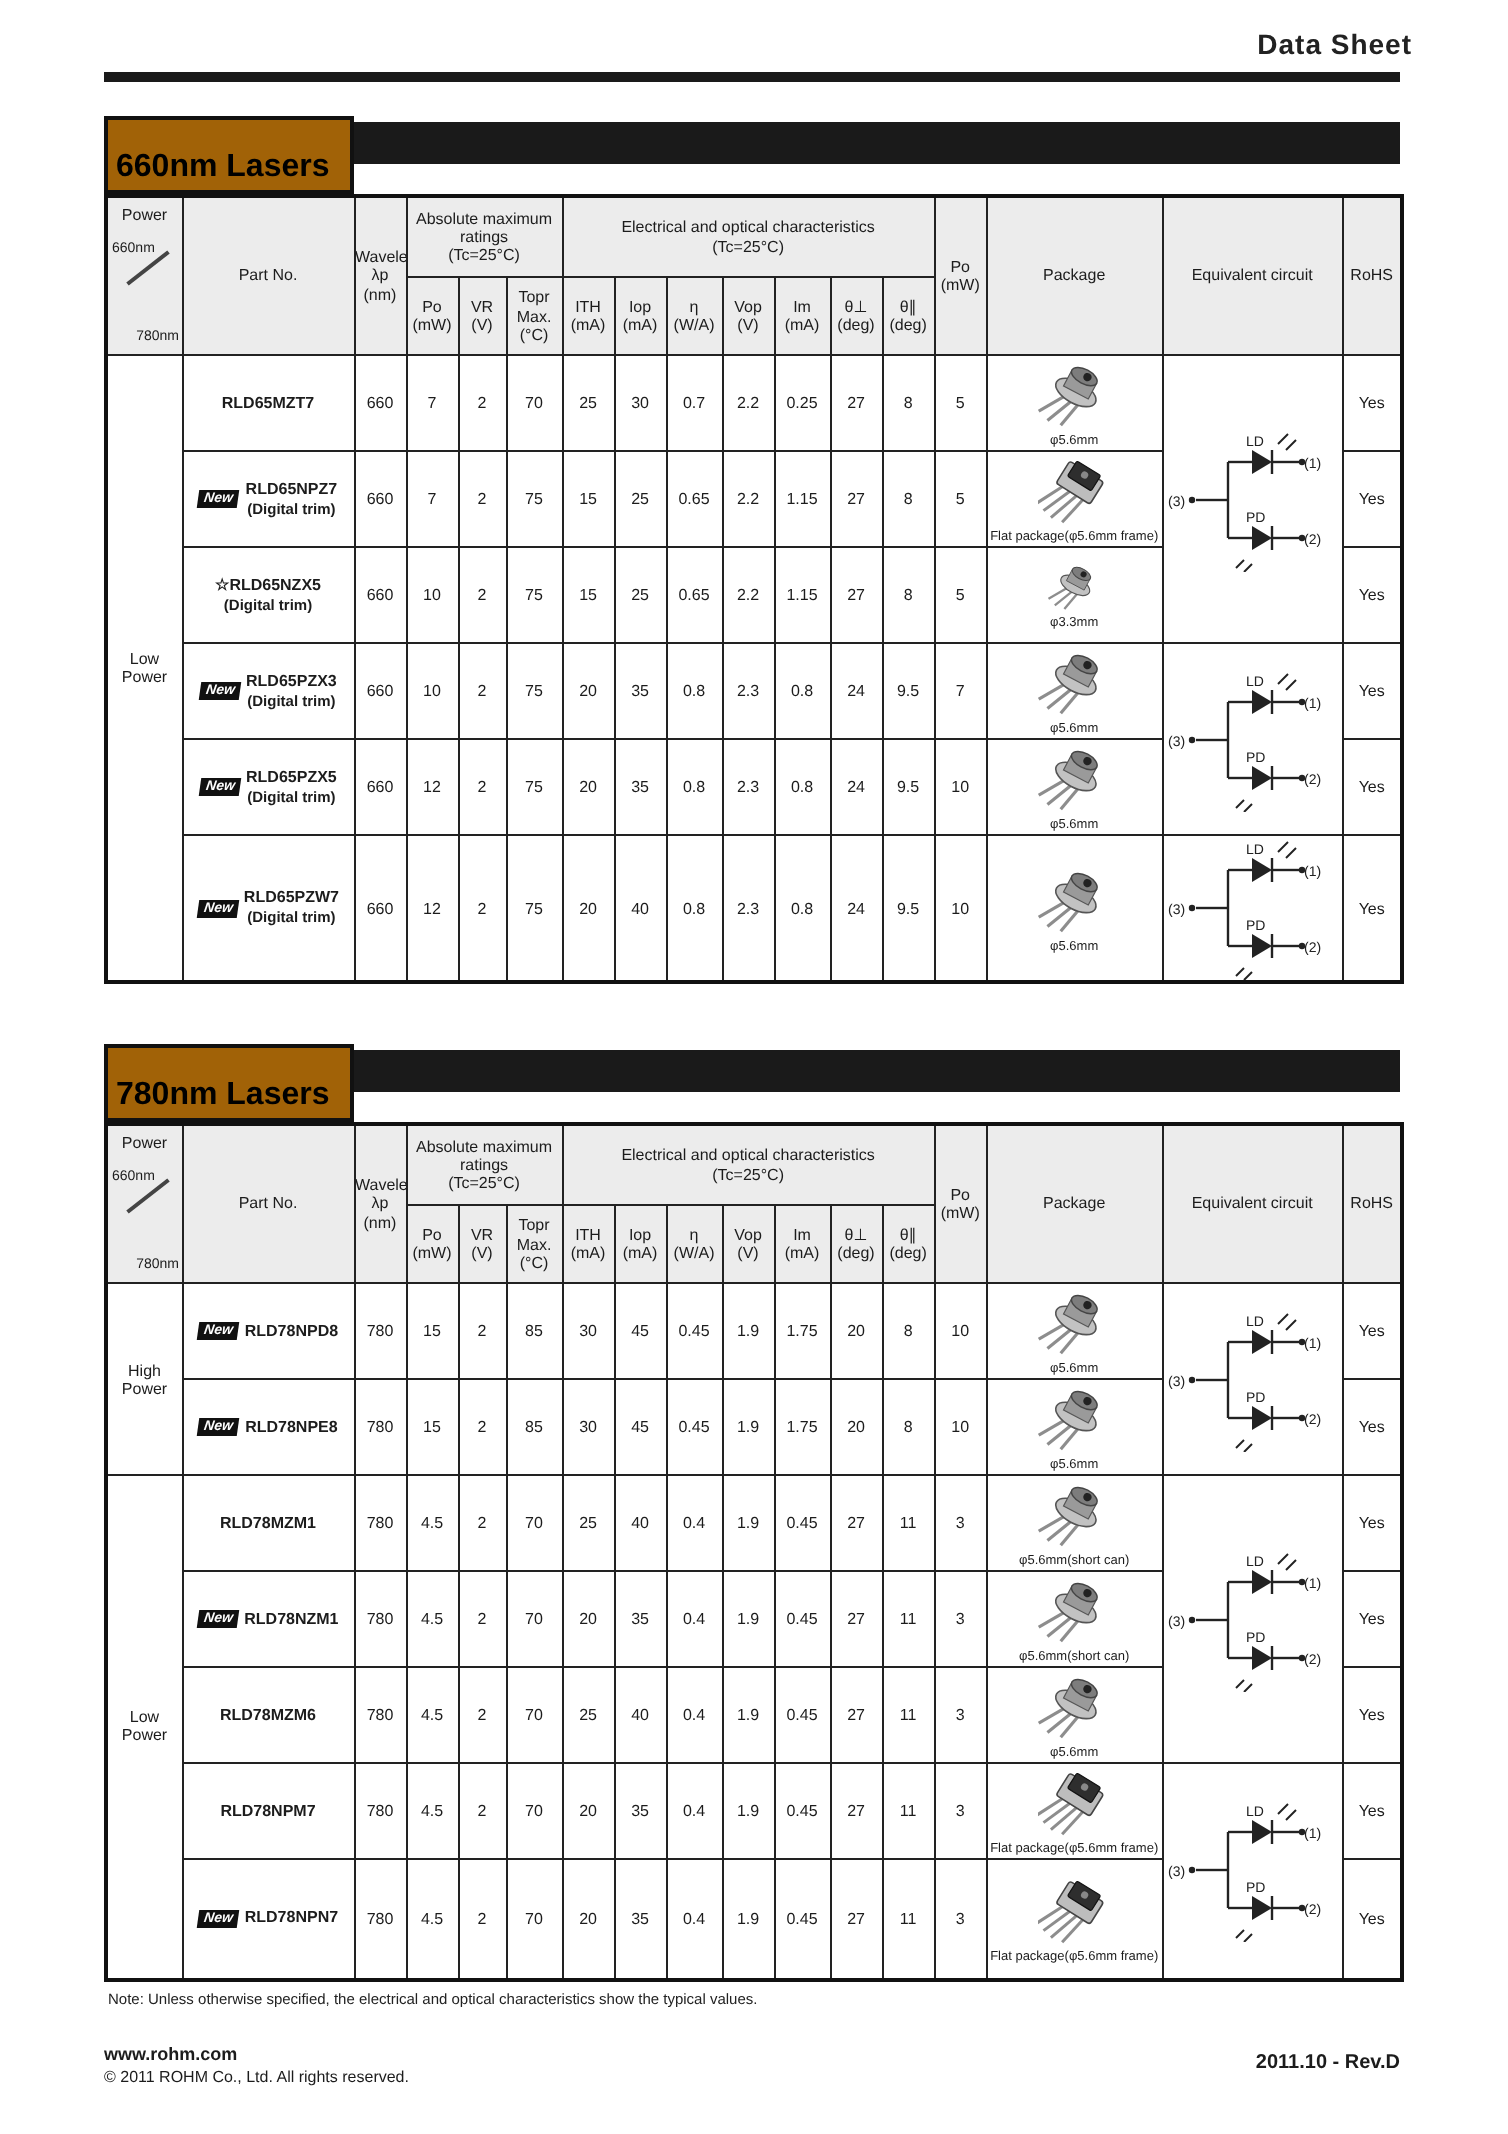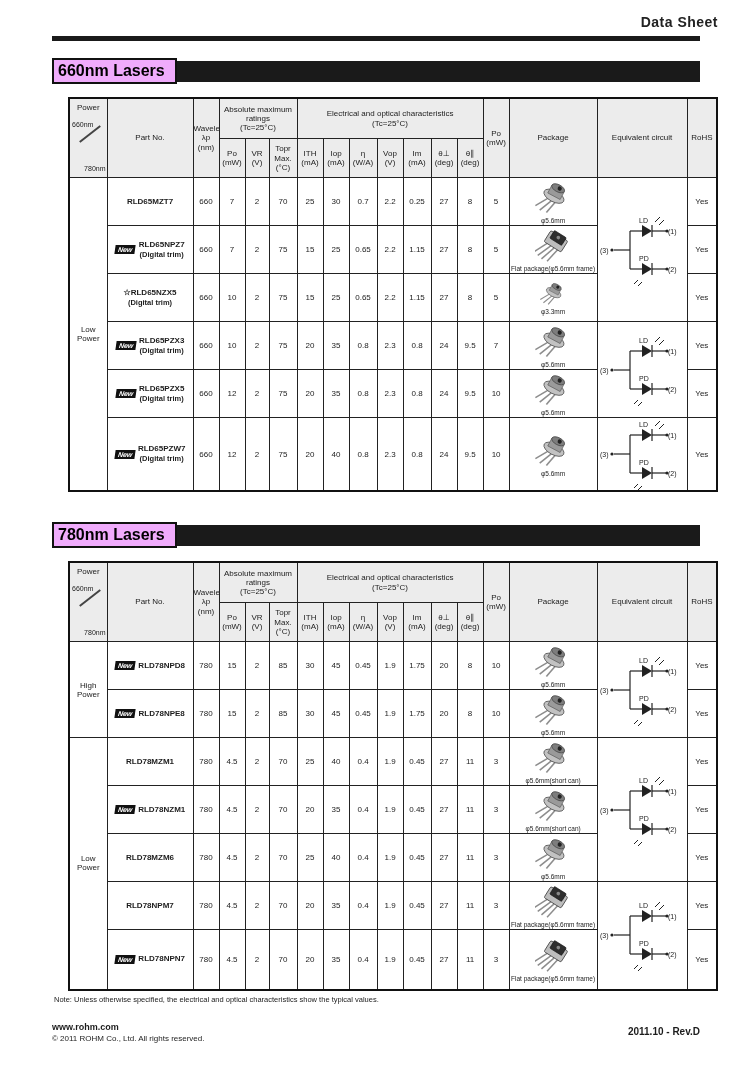--- a/index.html
+++ b/index.html
@@ -3,23 +3,23 @@
 <meta charset="utf-8">
 <style>
   html,body{margin:0;padding:0;background:#fff;}
   body{width:754px;height:1067px;position:relative;font-family:"Liberation Sans",sans-serif;color:#1c1c1c;}
   .content{position:absolute;left:52px;width:648px;top:0;}
   
   .dsheet{position:absolute;top:14px;right:0;font-size:14px;font-weight:bold;color:#222;letter-spacing:.5px;}
   .toprule{position:absolute;top:36px;left:0;width:648px;height:5px;background:#1a1a1a;}
   
   .banner{position:relative;height:21px;background:#1a1a1a;margin-top:0;}
-  .banner .lbl{position:absolute;left:0;top:-3px;background:#f0abfc;border:2px solid #111;padding:1px 10px 2px 4px;font-size:16px;font-weight:bold;color:#000;line-height:1.2;white-space:nowrap;}
+  .banner .lbl{position:absolute;left:0;top:-3px;background:#a16207;border:2px solid #111;padding:14px 10px 2px 4px;font-size:16px;font-weight:bold;color:#000;line-height:1.2;white-space:nowrap;}
   
-  table.dt{border-collapse:collapse;table-layout:fixed;width:648px;font-size:8px;margin-left:16px;}
+  table.dt{border-collapse:collapse;table-layout:fixed;width:648px;font-size:8px;}
   table.dt th,table.dt td{border:1px solid #222;padding:0;text-align:center;vertical-align:middle;overflow:hidden;}
   table.dt{border:2px solid #111;}
   table.dt thead th{background:#ececec;font-weight:normal;font-size:8px;line-height:1.15;}
   .hsmall{font-size:7px;}
   td.num{font-size:8px;}
   td.group{font-size:8px;background:#fff;}
   .partwrap{display:flex;align-items:center;justify-content:center;gap:3px;padding:0 1px;}
   .newbadge{background:#111;color:#fff;font-size:7px;font-style:italic;font-weight:bold;padding:1px 3px;transform:skewX(-8deg);flex:0 0 auto;}
   .ptxt{font-size:8px;font-weight:bold;line-height:1.25;}
   .ptxt .sub{font-weight:bold;font-size:7.5px;}
@@ -36,21 +36,21 @@
   .footer{position:absolute;left:52px;right:54px;top:1022px;font-size:8px;}
   .footer .url{font-weight:bold;font-size:9px;}
   .footer .copy{margin-top:2px;}
   .pageno{position:absolute;left:0;right:0;top:4px;text-align:center;font-size:9px;font-weight:bold;}
   .rev{position:absolute;right:0;top:4px;font-size:10px;font-weight:bold;}
   .sec2{margin-top:0;}
 </style>
 </head>
 <body>
 
-<div class="dsheet" style="right:36px;margin-left:40px;">Data Sheet</div>
+<div class="dsheet" style="right:48px;margin-left:40px;">Data Sheet</div>
 <div class="content">
   <div class="toprule"></div>
 
   <div style="height:61px;"></div>
   <div class="banner">
     <span class="lbl">660nm Lasers</span>
   </div>
   <div style="height:15px;"></div>
   <table class="dt" id="table0">
       <colgroup>

